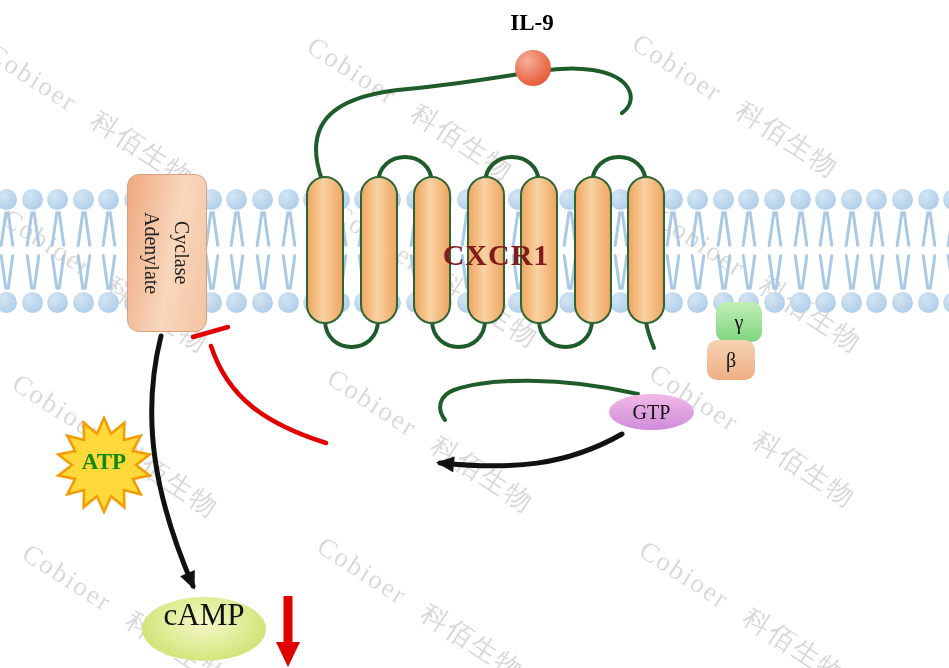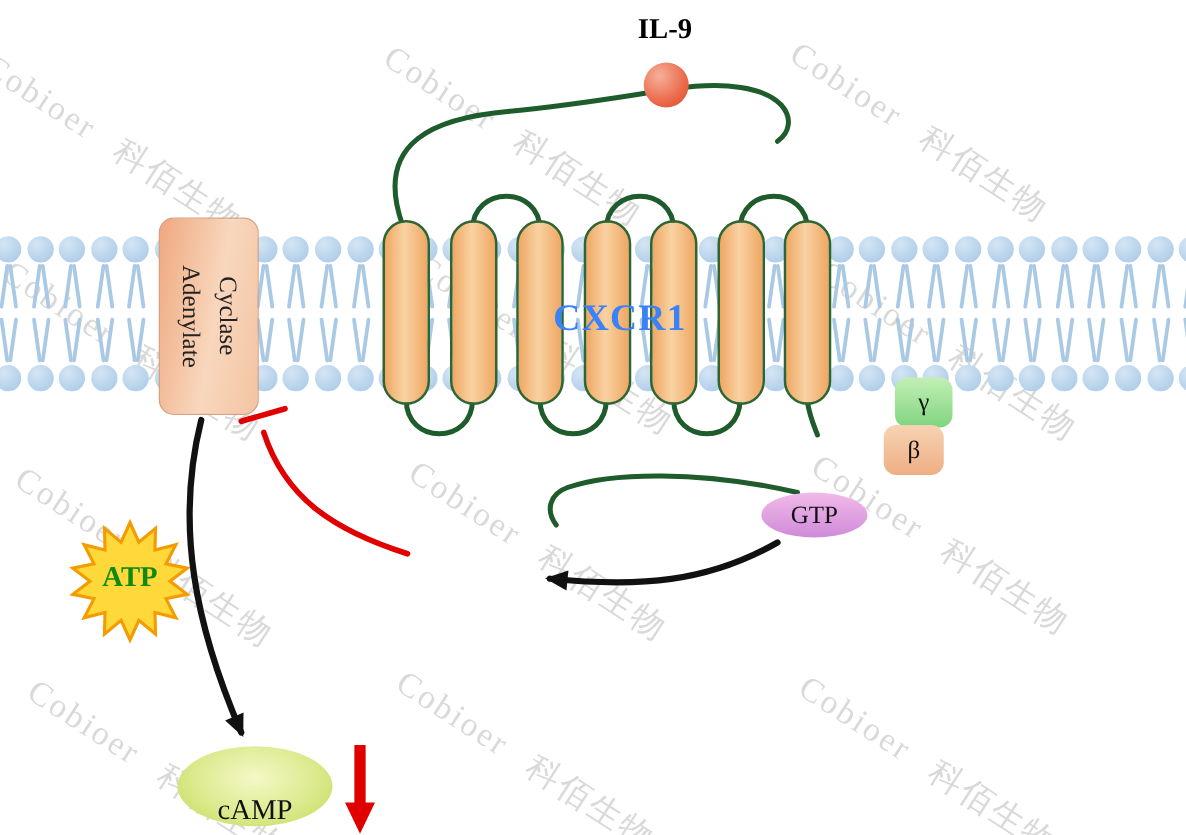--- a/index.html
+++ b/index.html
@@ -15,21 +15,21 @@
   
   #membrane{position:absolute;left:0;top:0;width:949px;height:668px;z-index:1;}
   .lipid-head{position:absolute;width:21px;height:21px;border-radius:50%;
               background:radial-gradient(circle at 35% 30%, #d4e5f4, #b3d0ea 70%, #a3c4e2);}
   .lipid-tail{position:absolute;width:2.5px;height:36px;background:#a9c9e5;border-radius:2px;}
   
   .helix{position:absolute;width:38px;height:148px;border-radius:19px;z-index:3;
          background:linear-gradient(90deg,#efa763 0%,#f9d2a2 45%,#efa763 100%);
          border:2px solid #2e6633;box-sizing:border-box;}
   .receptor-label{z-index:4;left:430px;top:238px;width:132px;text-align:center;
-                  font-size:30px;font-weight:bold;color:#3b82f6;letter-spacing:1px;}
+                  font-size:30px;font-weight:bold;color:#7f1d1d;letter-spacing:1px;}
   
   .ac-box{z-index:3;left:127px;top:174px;width:78px;height:156px;border-radius:12px;
           background:linear-gradient(100deg,#efa87f 0%,#f8d7bd 55%,#f3c4a2 100%);
           border:1px solid #d8a080;display:flex;align-items:center;justify-content:center;}
   .ac-text{writing-mode:vertical-lr;height:148px;font-size:20px;line-height:1.5;
            text-align:center;color:#222;}
   
   .il8-label{z-index:6;left:492px;top:10px;width:80px;text-align:center;
              font-size:23px;font-weight:bold;color:#000;}
   .il8-ball{z-index:5;left:515px;top:50px;width:36px;height:36px;border-radius:50%;
@@ -45,21 +45,21 @@
               font-size:22px;background:linear-gradient(180deg,#a6def7,#6cc0ea);}
   .gtp-ellipse{left:609px;top:394px;width:85px;height:36px;border-radius:50%;
                background:linear-gradient(180deg,#f2b9e9,#cf8bd9);}
   .gai-ellipse{left:310px;top:434px;width:116px;height:62px;border-radius:50%;
                font-size:24px;color:#ffffff;
                background:radial-gradient(circle at 28% 78%, #cfe0f8 0%, #6f8fe0 40%, #2c4fc4 85%);}
   
   .atp-text{z-index:7;left:59px;top:449px;width:90px;text-align:center;
             font-size:23px;font-weight:bold;color:#118a11;}
   .camp-ellipse{z-index:4;left:142px;top:597px;width:124px;height:64px;border-radius:50%;
-                display:flex;align-items:flex-end;justify-content:center;font-size:23px;color:#111;
+                display:flex;align-items:flex-start;justify-content:center;font-size:31px;color:#111;
                 background:radial-gradient(ellipse at 50% 40%, #f4f8c6, #dcea8e 55%, #c3d858);}
   #loops{z-index:2;}
   #arrows{z-index:5;}
 </style>
 </head>
 <body>
 
 <div id="canvas">
 
   <div id="watermarks">

